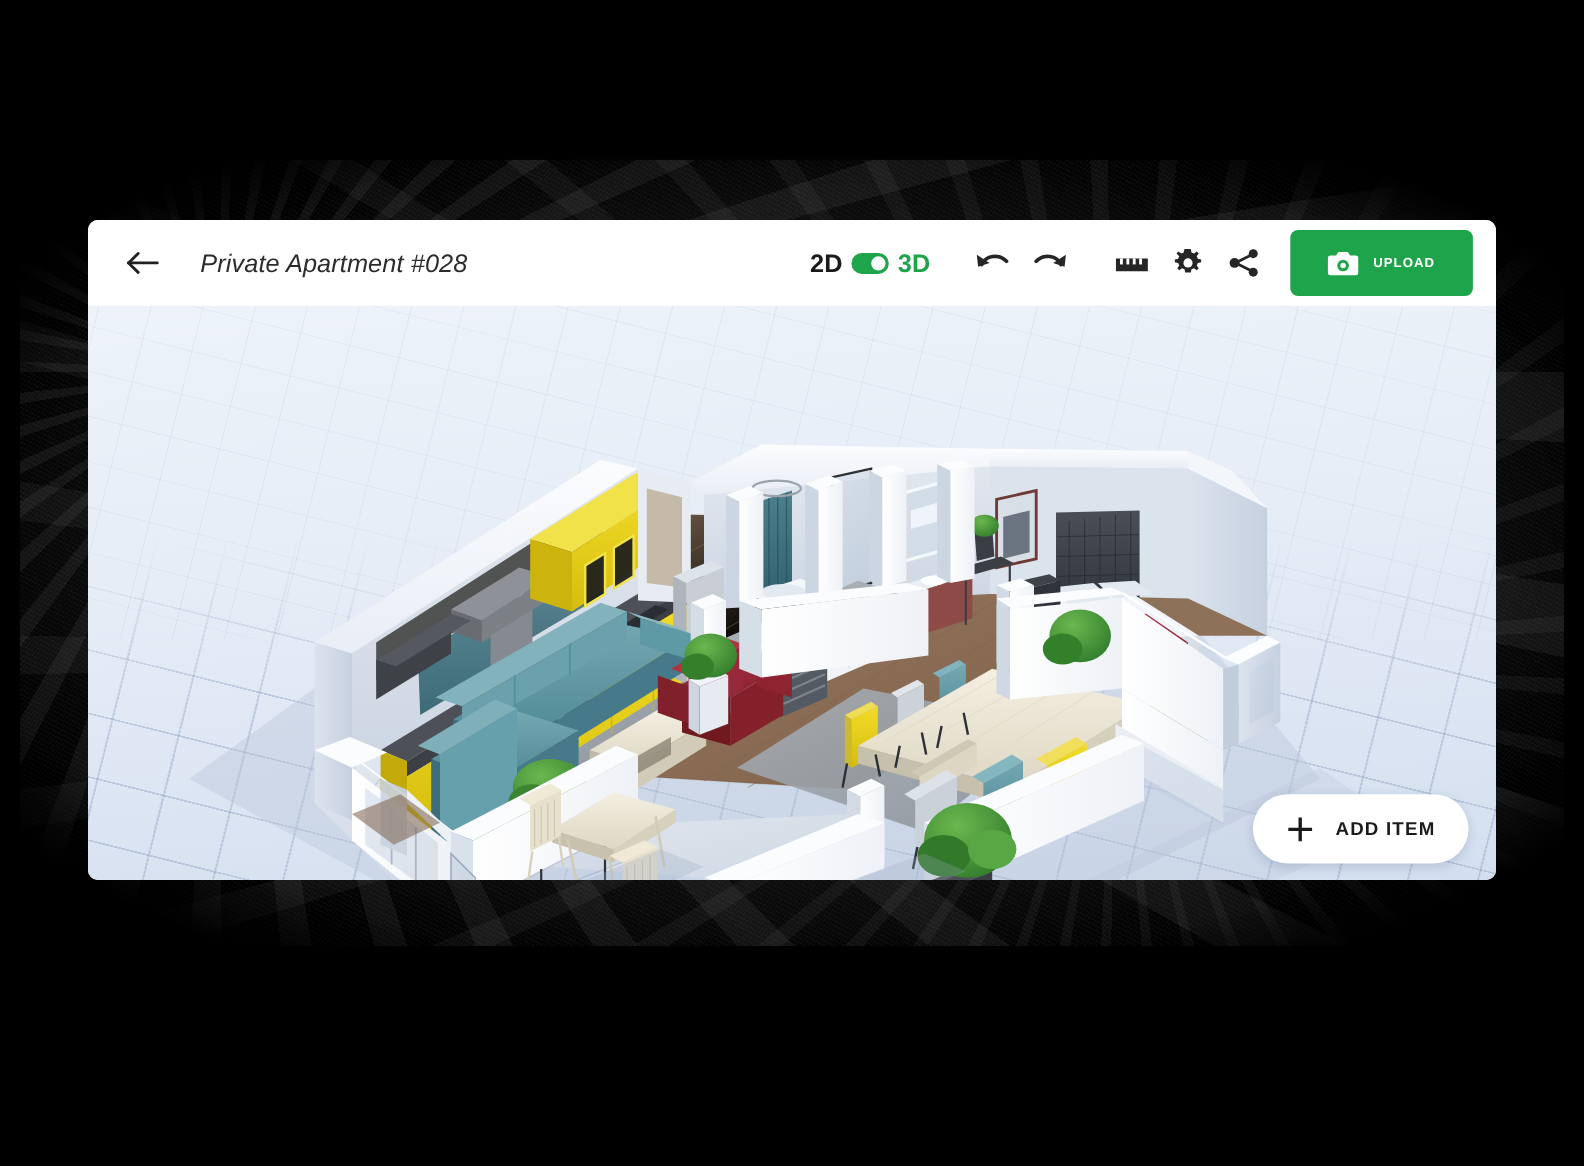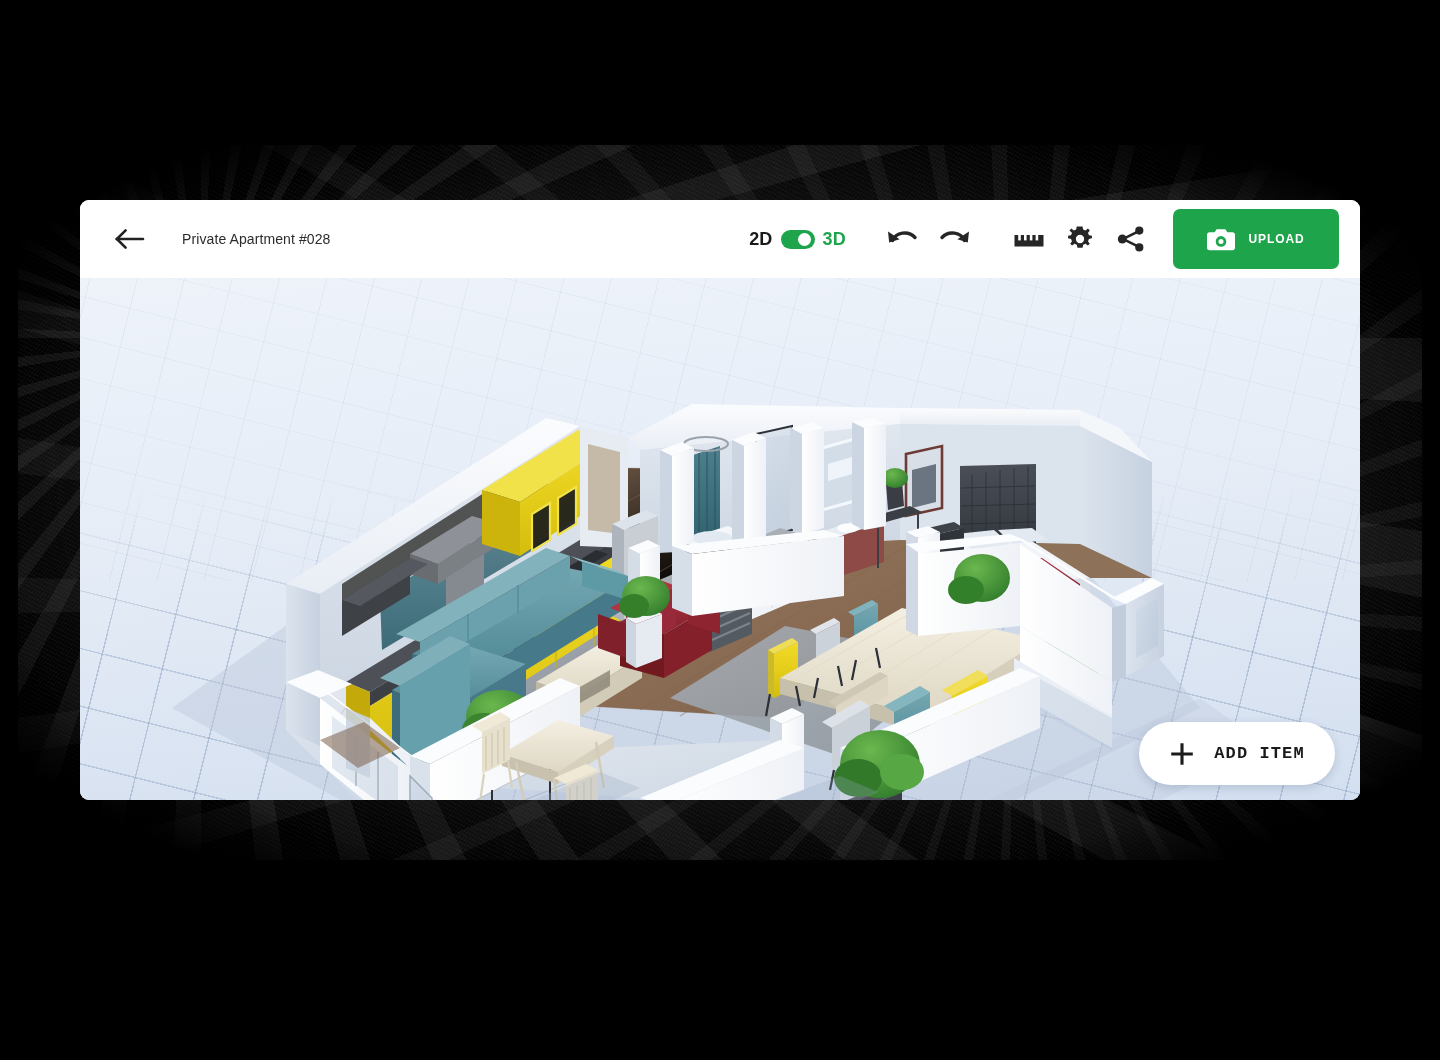--- a/index.html
+++ b/index.html
@@ -39,30 +39,30 @@
   
   #app-header{
     position:relative; height:78px; background:#fff;
     display:flex; align-items:center; padding:0 21px 0 22px;
   }
   #back-btn{
     width:56px; height:56px; display:flex; align-items:center; justify-content:center;
     cursor:pointer; flex:0 0 auto;
   }
   #project-title{
-    font-size:14px; color:#2c2c2c; letter-spacing:.1px; margin-left:24px;
-    white-space:nowrap; font-weight:400;
+    font-size:23px; color:#2c2c2c; letter-spacing:.1px; margin-left:24px;
+    white-space:nowrap; font-weight:400;font-style:italic;
   }
   #header-tools{
     margin-left:auto; display:flex; align-items:center; gap:0;
   }
 
   
   .viewmode{ display:flex; align-items:center; gap:8px; margin-right:34px; cursor:pointer; }
-  .vm-label{ font-size:18px; font-weight:700; letter-spacing:.2px; }
+  .vm-label{ font-size:23px; font-weight:700; letter-spacing:.2px; }
   .vm-label.off{ color:#1a1a1a; }
   .vm-label.on{ color:#1ea54c; }
   .vm-switch{
     width:34px; height:19px; border-radius:10px; background:#1ea54c;
     position:relative; flex:0 0 auto;
   }
   .vm-switch i{
     position:absolute; top:3px; right:3.5px; width:13px; height:13px;
     border-radius:50%; background:#fff;
   }
@@ -117,21 +117,20 @@
     position:absolute; left:0; top:0; width:100%; height:100%;
   }
   #scene svg{ width:100%; height:100%; display:block; }
 
   
   #add-item-btn{
     position:absolute; right:25px; bottom:15px; height:63px; min-width:196px;
     background:#fff; border-radius:32px; display:flex; align-items:center;
     justify-content:center; gap:19px; padding:0 28px; cursor:pointer;
     box-shadow:0 3px 10px rgba(40,60,90,.18);
-    font-family:Liberation Mono, monospace;
   }
   #add-item-label{
     font-size:17px; font-weight:700; letter-spacing:1.1px; color:#1b1b1b;
     white-space:nowrap;
   }
 </style>
 </head>
 <body>
 
 <div id="frame-shadow"></div>

